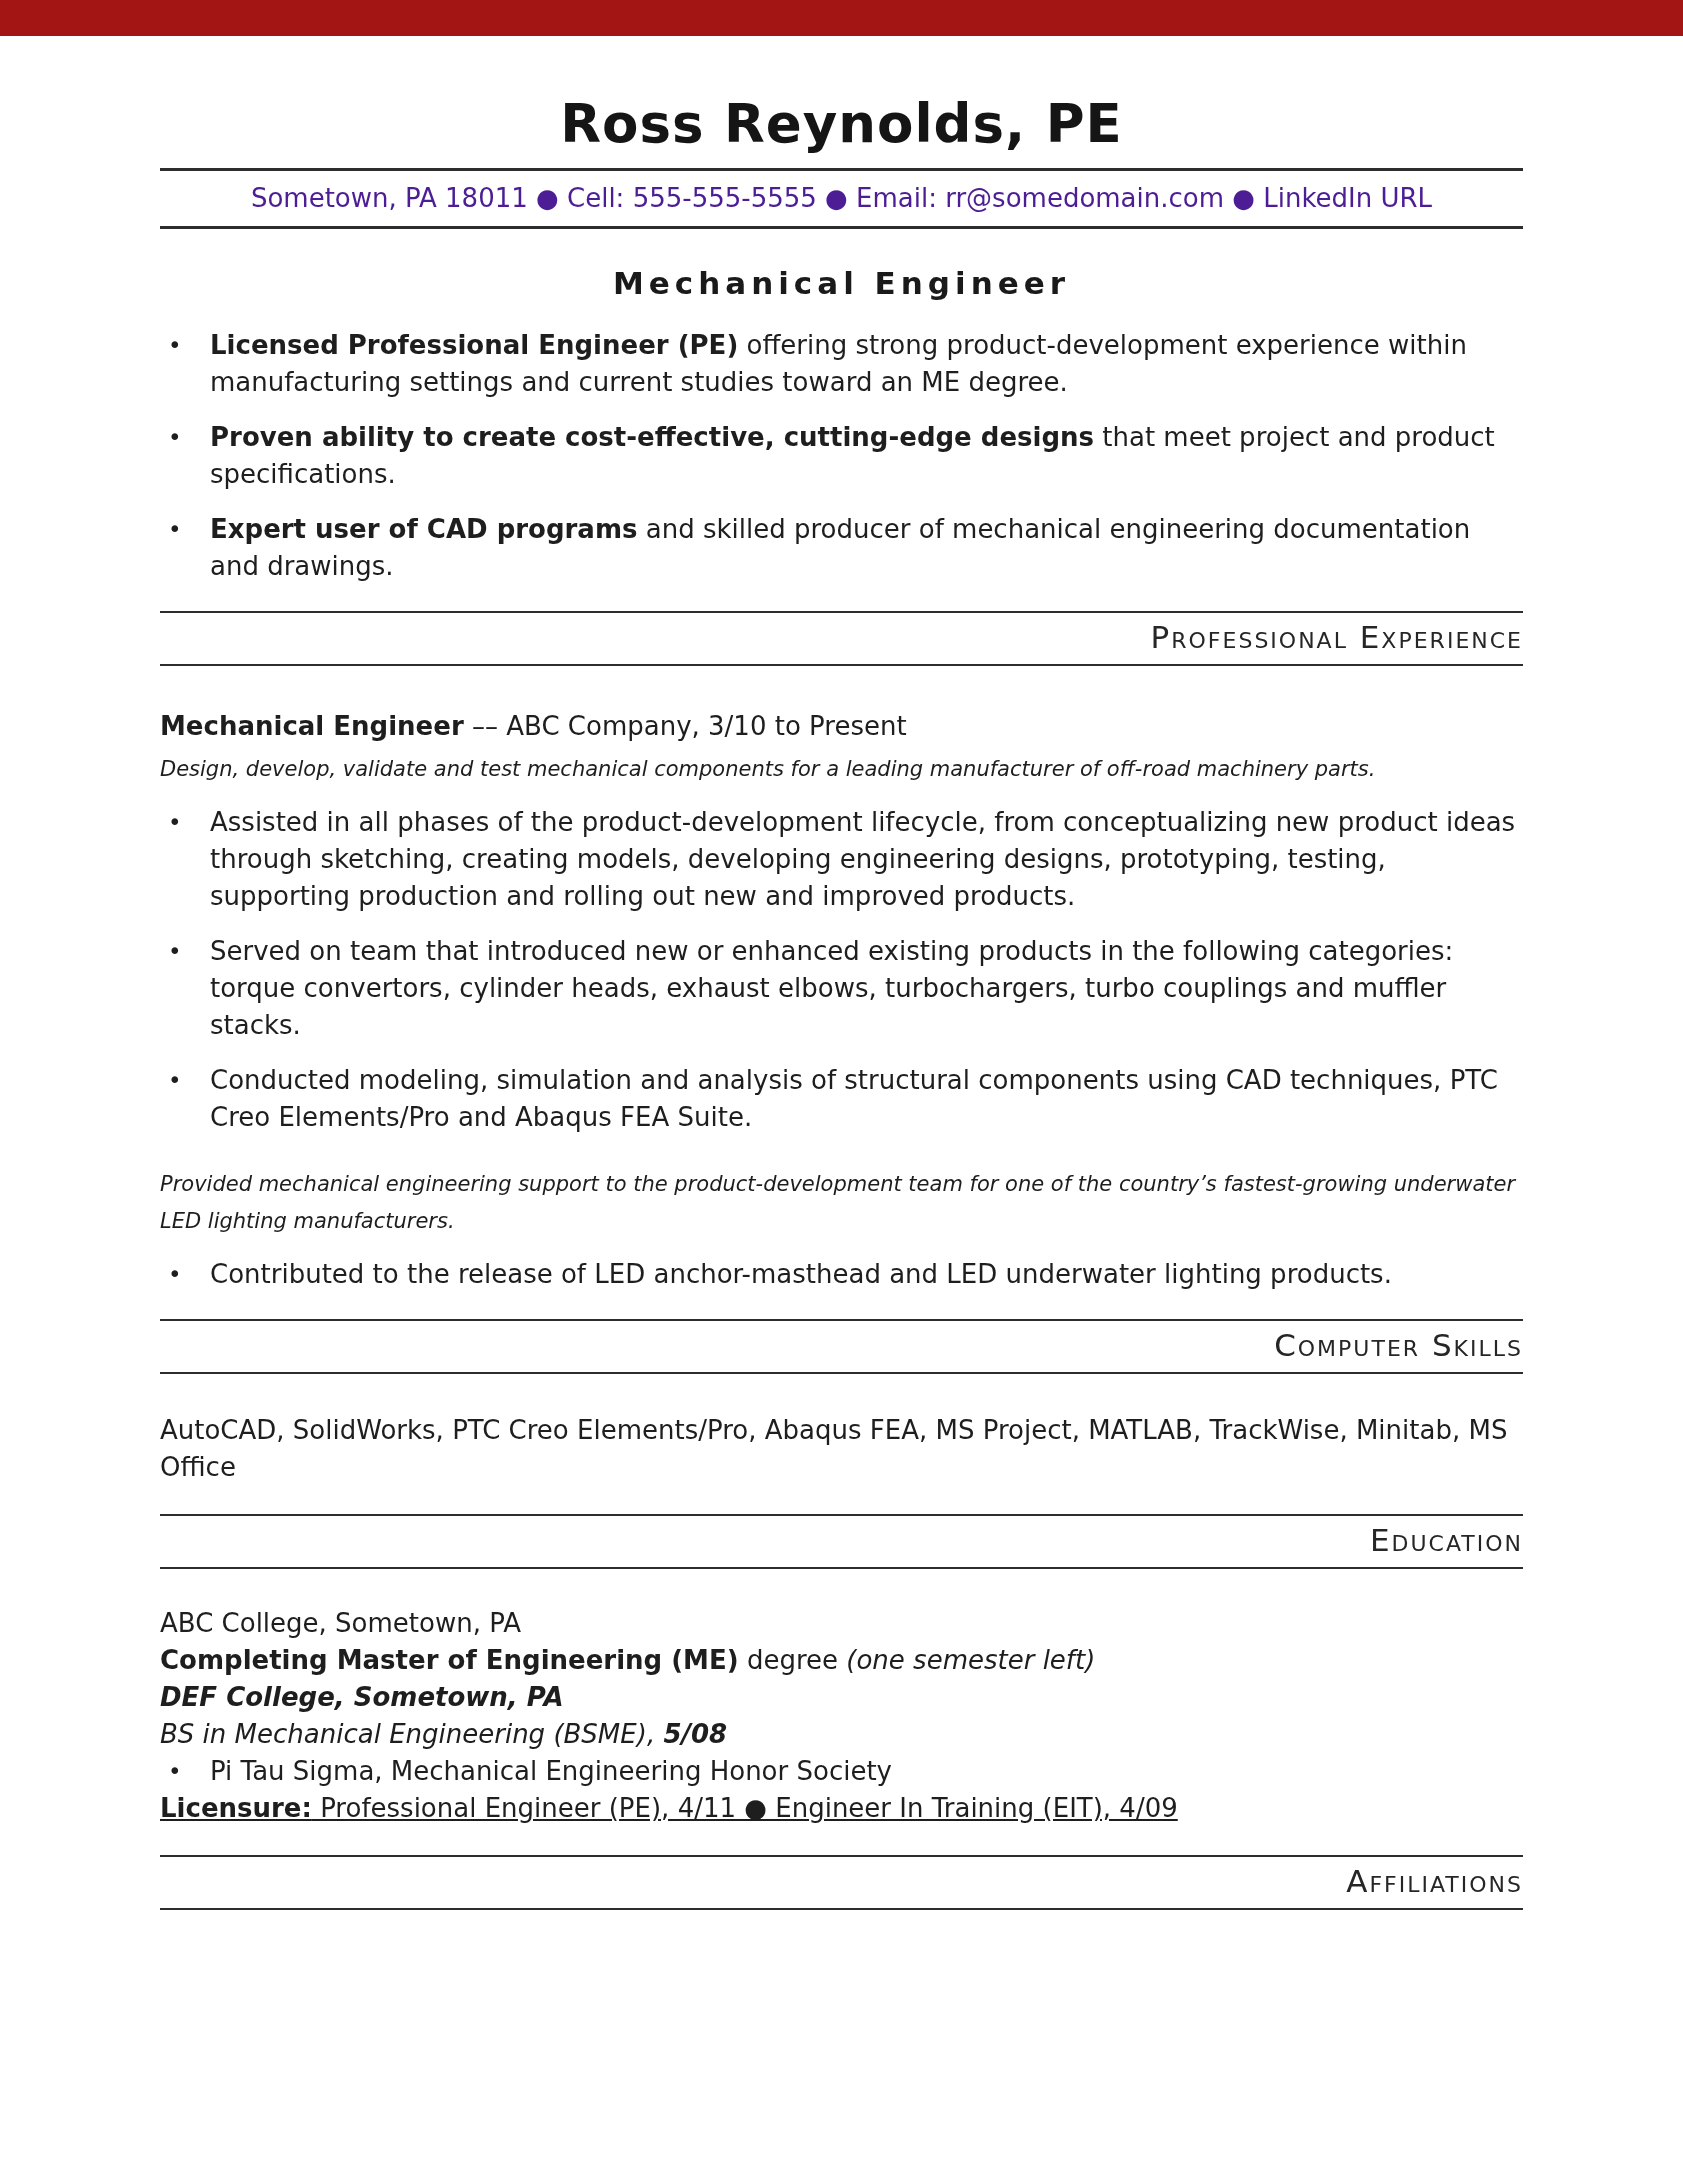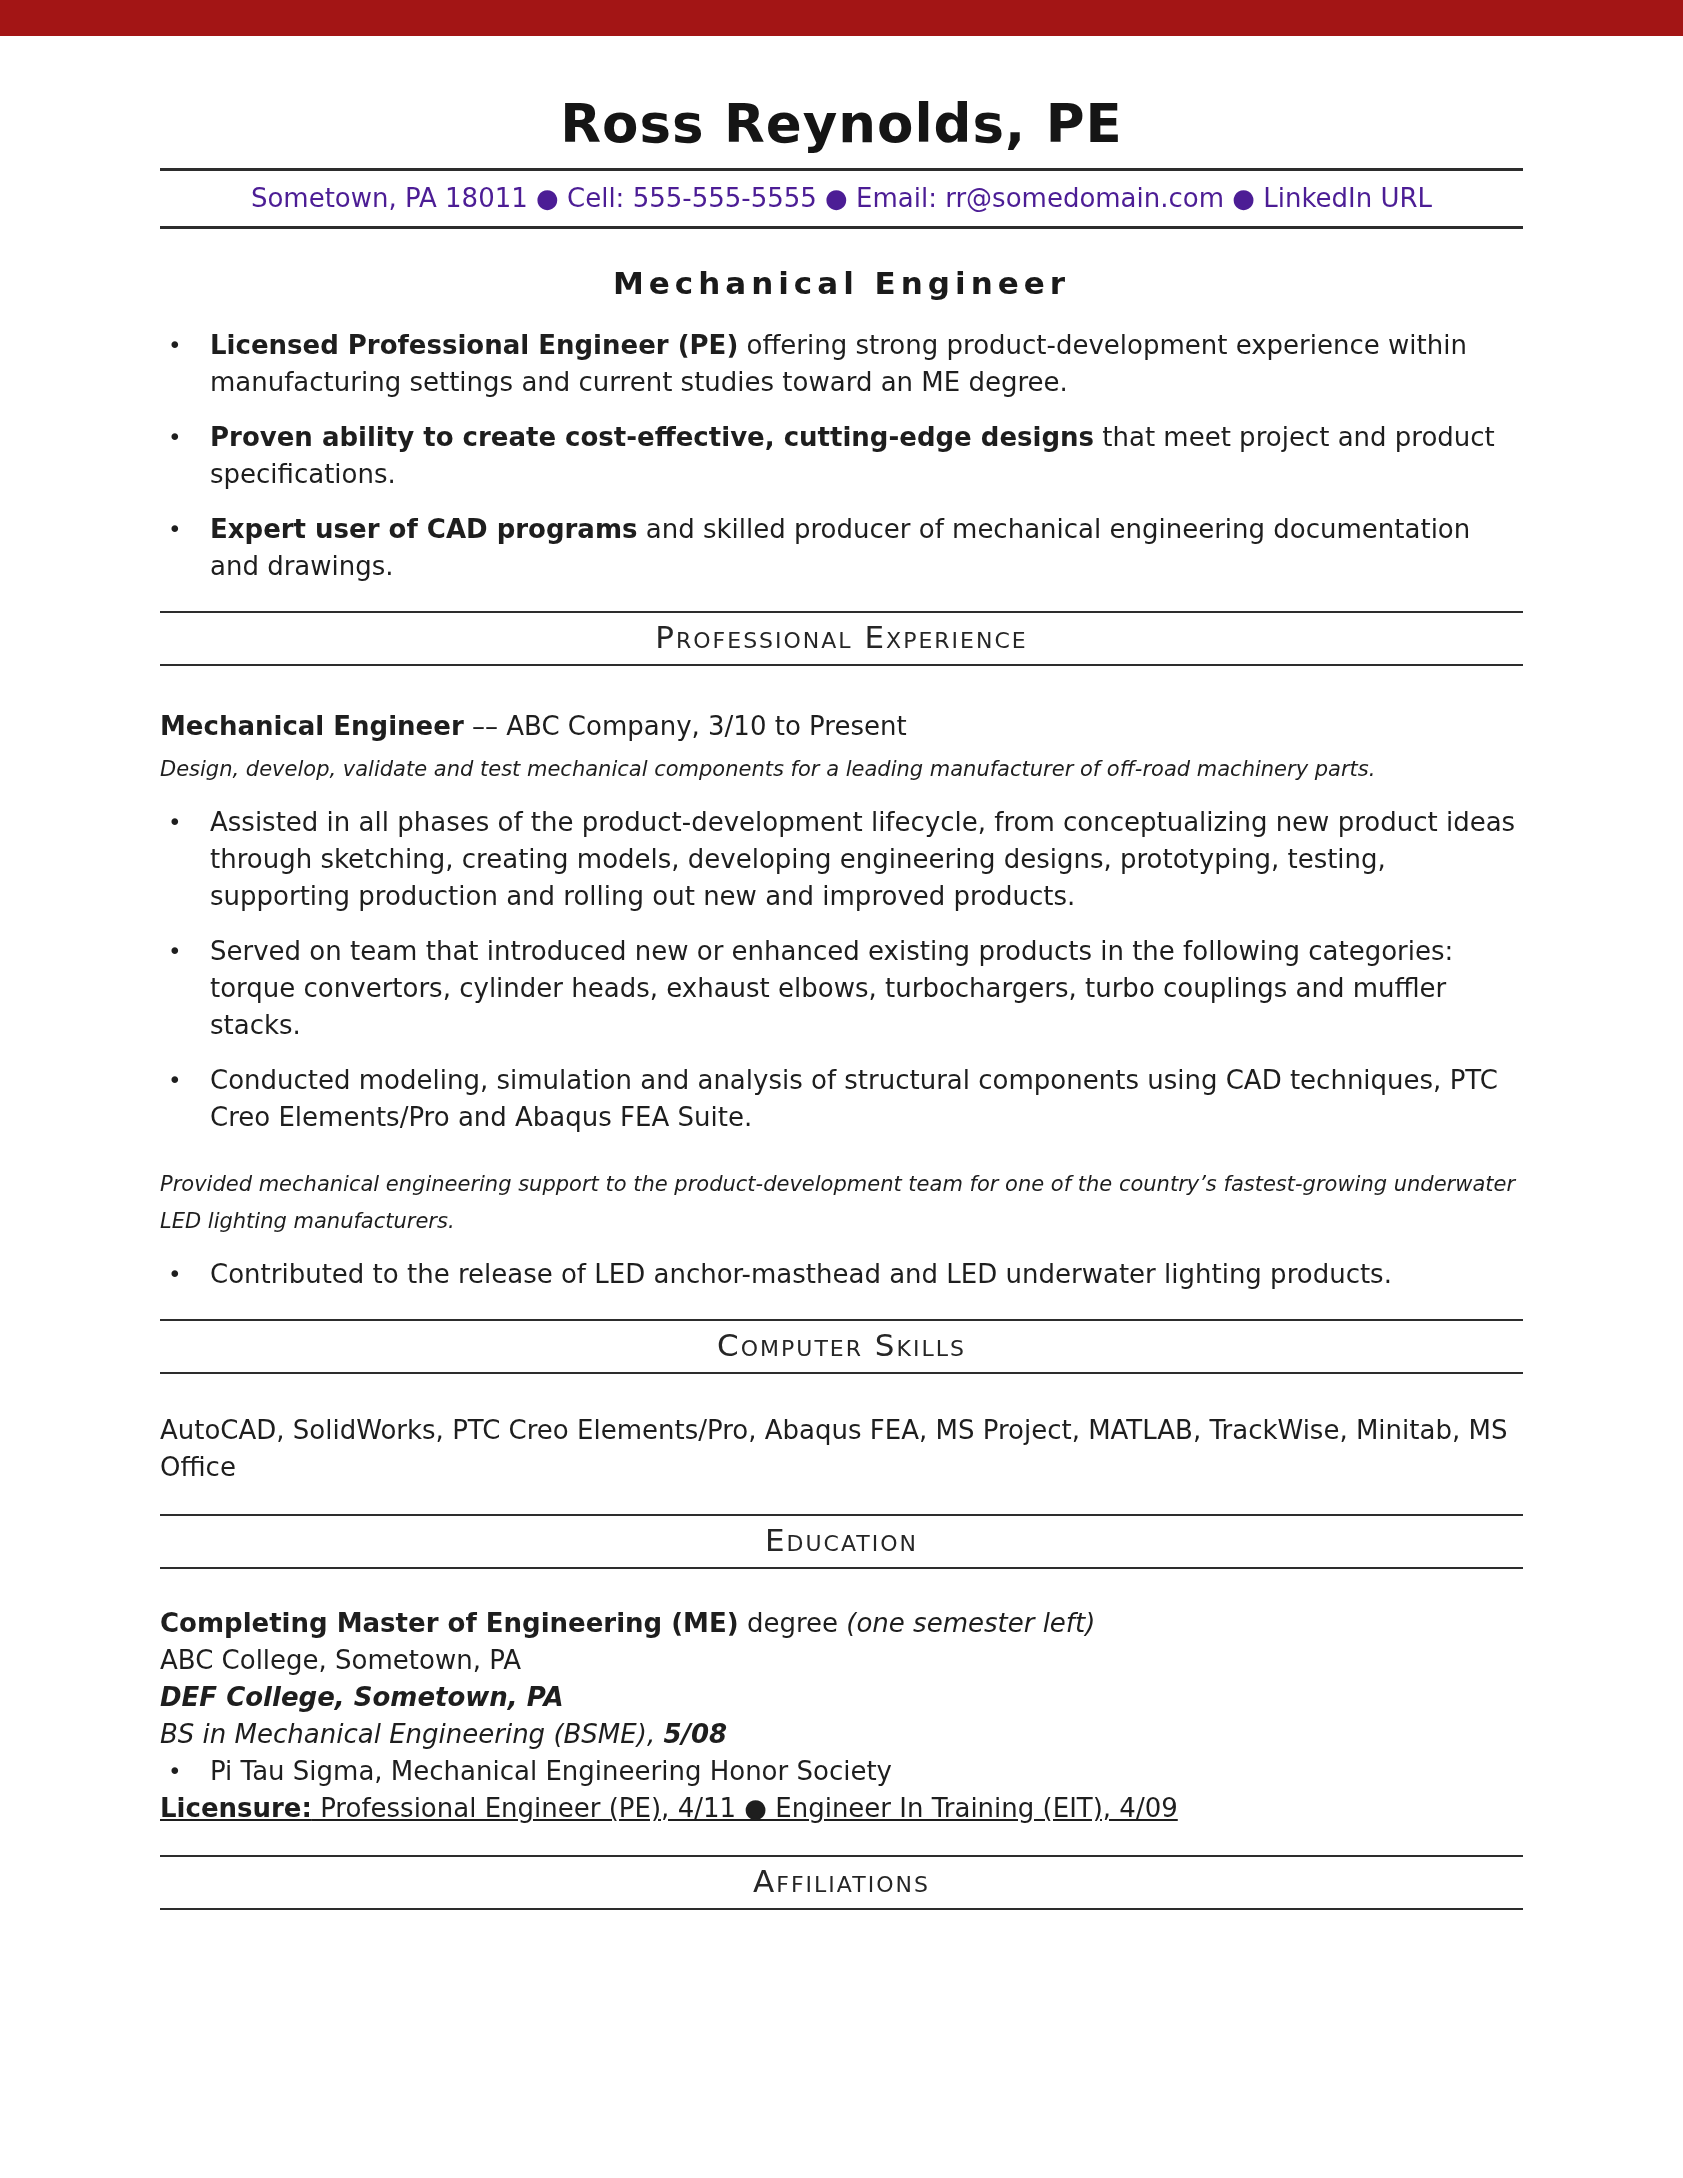--- a/index.html
+++ b/index.html
@@ -60,21 +60,21 @@
     padding-left: 8px;
     font-size: 23px;
     line-height: 37px;
   }
   .btext { margin: 0; flex: 1; }
   .btext b { font-weight: bold; }
   .section-heading {
     margin-top: 26px;
     border-top: 2px solid #2d2d2d;
     border-bottom: 2px solid #2d2d2d;
-    text-align: center;
+    text-align: right;
     padding: 6px 0 9px;
   }
   .sh-text {
     font-variant: small-caps;
     font-size: 31px;
     letter-spacing: 2px;
     color: #262626;
   }
   .job { margin-top: 42px; }
   .job.second { margin-top: 30px; }
@@ -163,22 +163,22 @@
     <span class="sh-text">Computer Skills</span>
   </div>
 
   <p class="para">AutoCAD, SolidWorks, PTC Creo Elements/Pro, Abaqus FEA, MS Project, MATLAB, TrackWise, Minitab, MS Office</p>
 
   <div class="section-heading">
     <span class="sh-text">Education</span>
   </div>
 
   <div class="edu">
+    <p>ABC College, Sometown, PA</p>
     <p><b>Completing Master of Engineering (ME)</b><span> degree </span><span class="italic">(one semester left)</span></p>
-    <p>ABC College, Sometown, PA</p>
 
     <div class="block">
       <p class="bolditalic">DEF College, Sometown, PA</p>
       <p><span class="italic">BS in Mechanical Engineering (BSME), </span><b class="italic">5/08</b></p>
       <div class="bullet">
         <span class="dot">•</span>
         <p class="btext">Pi Tau Sigma, Mechanical Engineering Honor Society</p>
       </div>
     </div>
 

